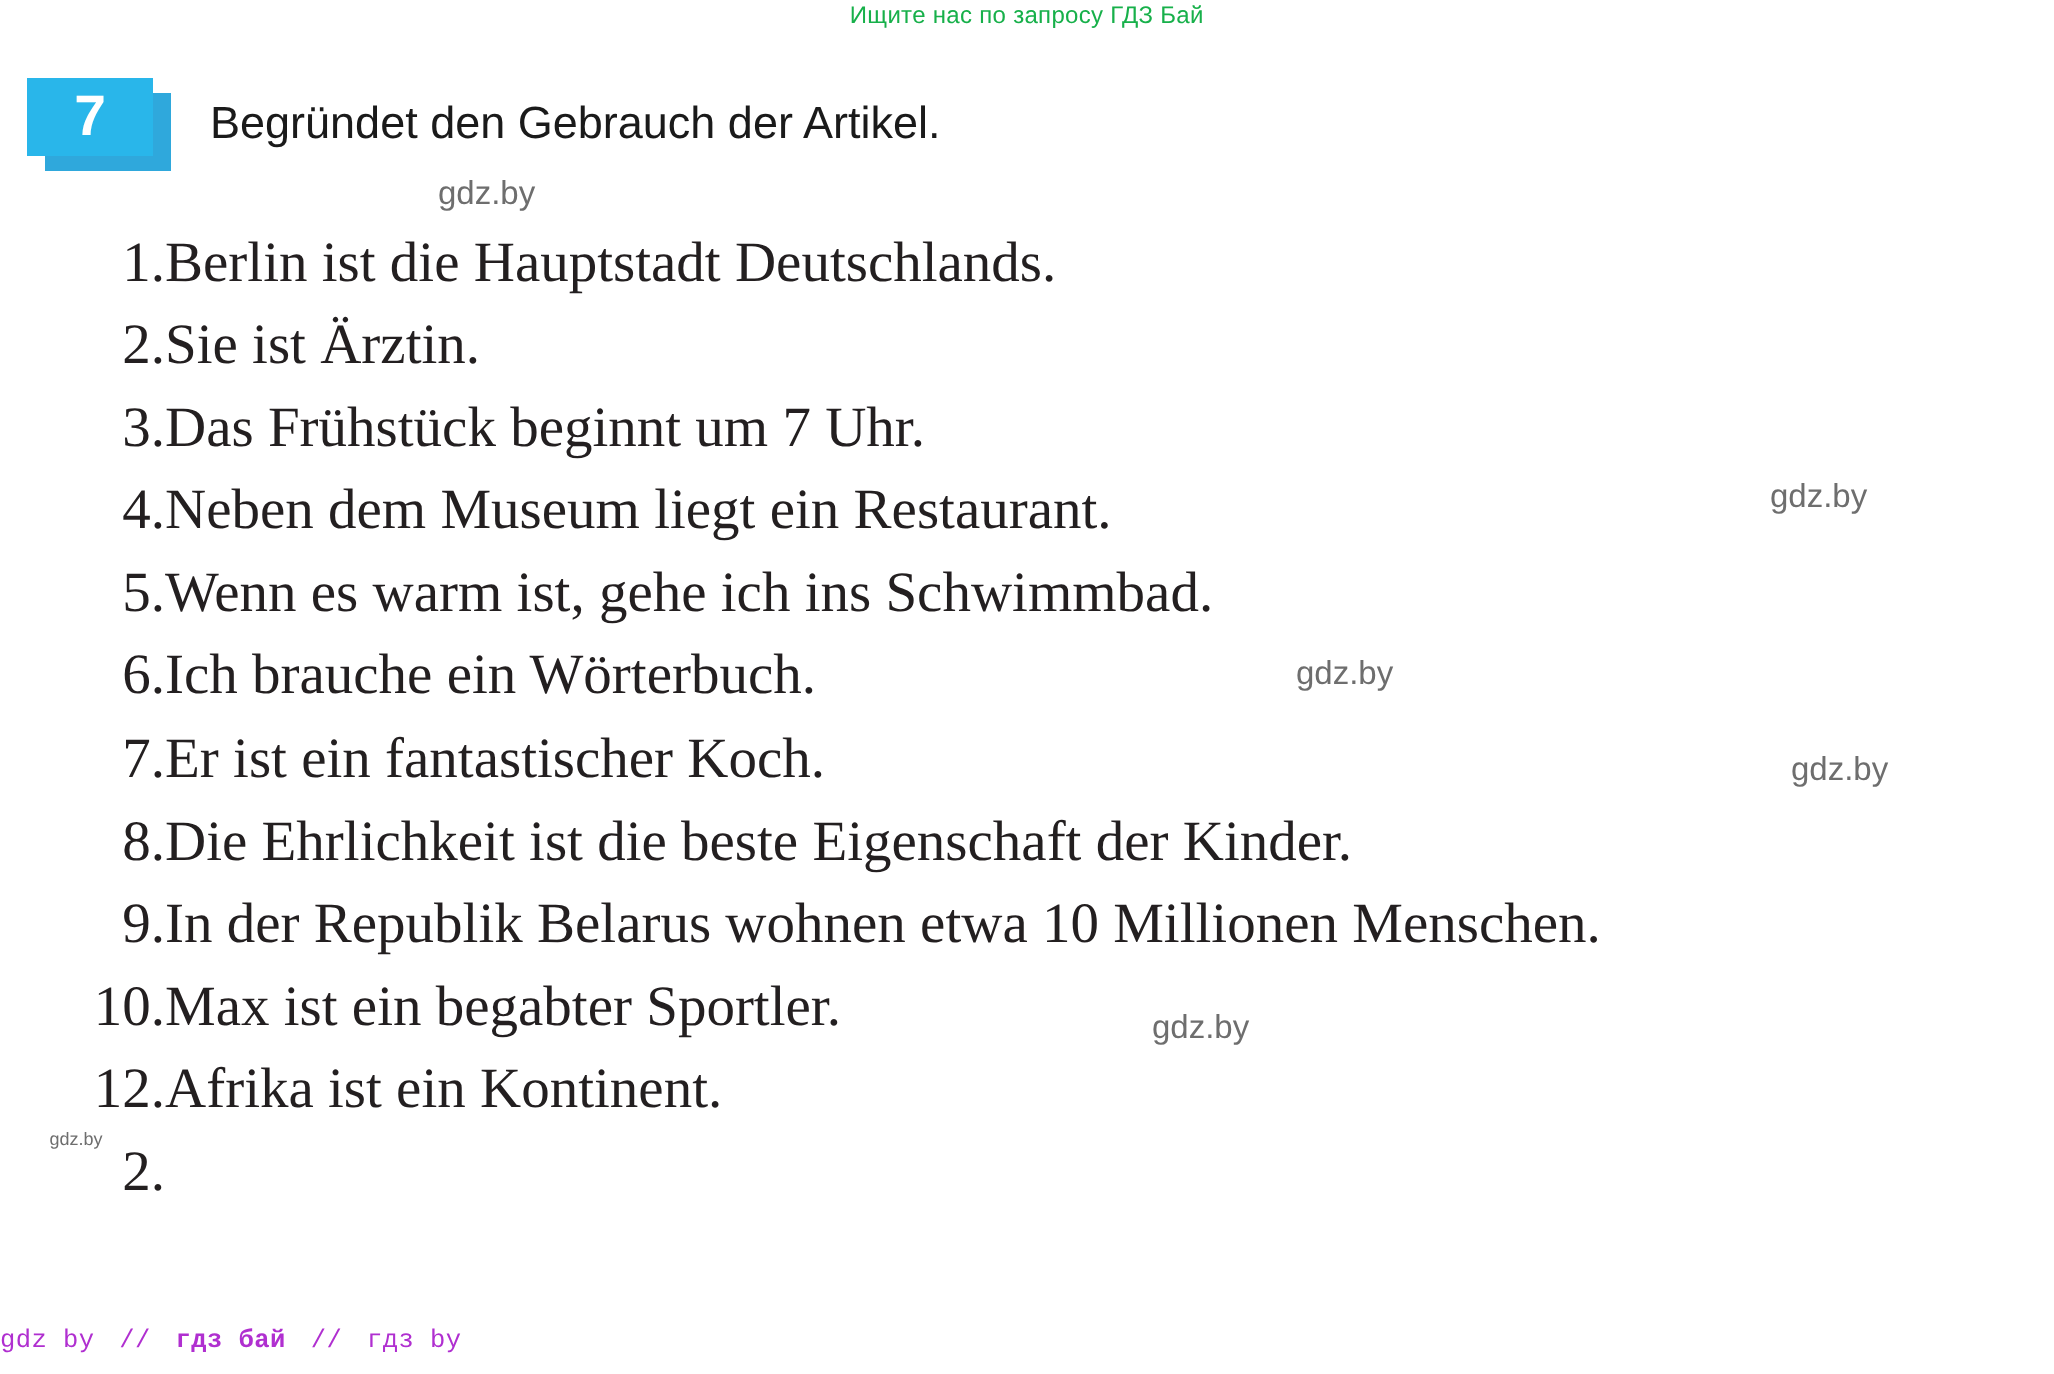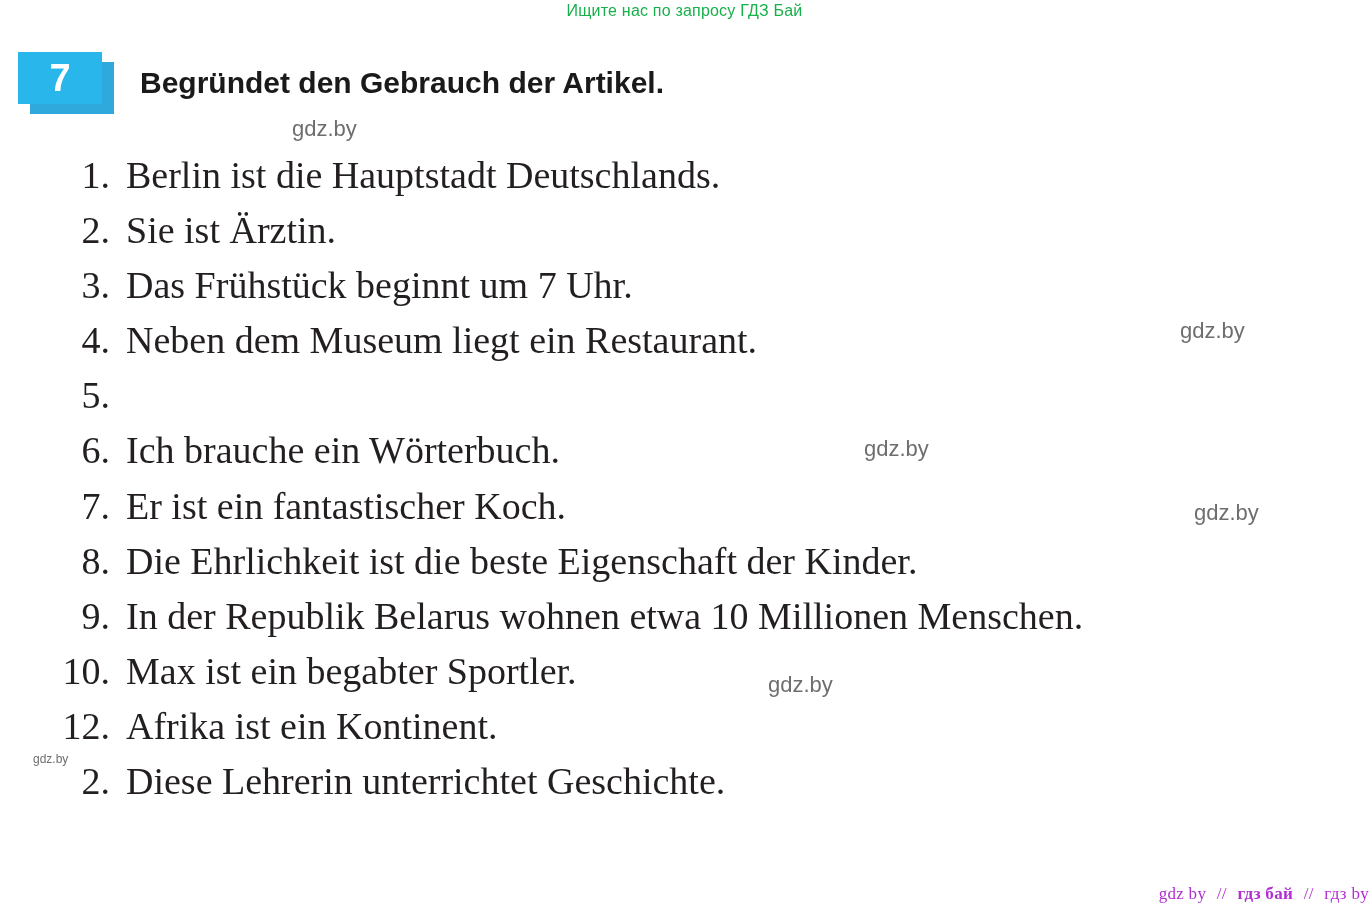--- a/index.html
+++ b/index.html
@@ -62,21 +62,21 @@
   }
   .num-badge .front span {
     font-family: "Liberation Sans", sans-serif;
     font-weight: bold;
     font-size: 38px;
     color: #ffffff;
     line-height: 1;
   }
   .ex-title {
     font-family: "Liberation Sans", sans-serif;
-    font-weight: bold;
+    font-weight: normal;
     font-size: 30px;
     color: #1a1a1a;
     margin-left: 26px;
     white-space: nowrap;
   }
 
   
   .task-list {
     position: absolute;
     top: 148px;
@@ -90,21 +90,20 @@
     color: #231f20;
     line-height: 1.45;
     white-space: nowrap;
   }
   .task-num {
     width: 86px;
     text-align: right;
     flex: 0 0 86px;
   }
   .task-text {
-    margin-left: 16px;
   }
 
   
   .wm {
     position: absolute;
     font-family: "Liberation Sans", sans-serif;
     color: #6e6e6e;
     white-space: nowrap;
     pointer-events: none;
     text-align: center;
@@ -115,22 +114,22 @@
   .wm-4 { left: 1194px; top: 500px; font-size: 22px; }
   .wm-5 { left: 768px; top: 672px; font-size: 22px; }
   .wm-6 { left: 33px; top: 752px; font-size: 12px; }
 
   
   .bottom-strip {
     position: absolute;
     bottom: 12px;
     left: 0;
     width: 100%;
-    text-align: right;
-    font-family: Liberation Serif, serif;
+    text-align: left;
+    font-family: Liberation Mono, monospace;
     font-size: 17px;
     color: #b02fd0;
     letter-spacing: 0.3px;
   }
   .bottom-strip .sep {
     color: #b02fd0;
     margin: 0 6px;
   }
   .bottom-strip .mid {
     font-weight: bold;
@@ -163,20 +162,21 @@
   <div class="task-item">
     <div class="task-num">3.</div>
     <div class="task-text">Das Frühstück beginnt um 7 Uhr.</div>
   </div>
   <div class="task-item">
     <div class="task-num">4.</div>
     <div class="task-text">Neben dem Museum liegt ein Restaurant.</div>
   </div>
   <div class="task-item">
     <div class="task-num">5.</div>
+    <div class="task-text">Wenn es warm ist, gehe ich ins Schwimmbad.</div>
   </div>
   <div class="task-item">
     <div class="task-num">6.</div>
     <div class="task-text">Ich brauche ein Wörterbuch.</div>
   </div>
   <div class="task-item">
     <div class="task-num">7.</div>
     <div class="task-text">Er ist ein fantastischer Koch.</div>
   </div>
   <div class="task-item">
@@ -190,21 +190,20 @@
   <div class="task-item">
     <div class="task-num">10.</div>
     <div class="task-text">Max ist ein begabter Sportler.</div>
   </div>
   <div class="task-item">
     <div class="task-num">12.</div>
     <div class="task-text">Afrika ist ein Kontinent.</div>
   </div>
   <div class="task-item">
     <div class="task-num">2.</div>
-    <div class="task-text">Diese Lehrerin unterrichtet Geschichte.</div>
   </div>
 </div>
 
 <div class="wm wm-1">gdz.by</div>
 <div class="wm wm-2">gdz.by</div>
 <div class="wm wm-3">gdz.by</div>
 <div class="wm wm-4">gdz.by</div>
 <div class="wm wm-5">gdz.by</div>
 <div class="wm wm-6">gdz.by</div>
 

